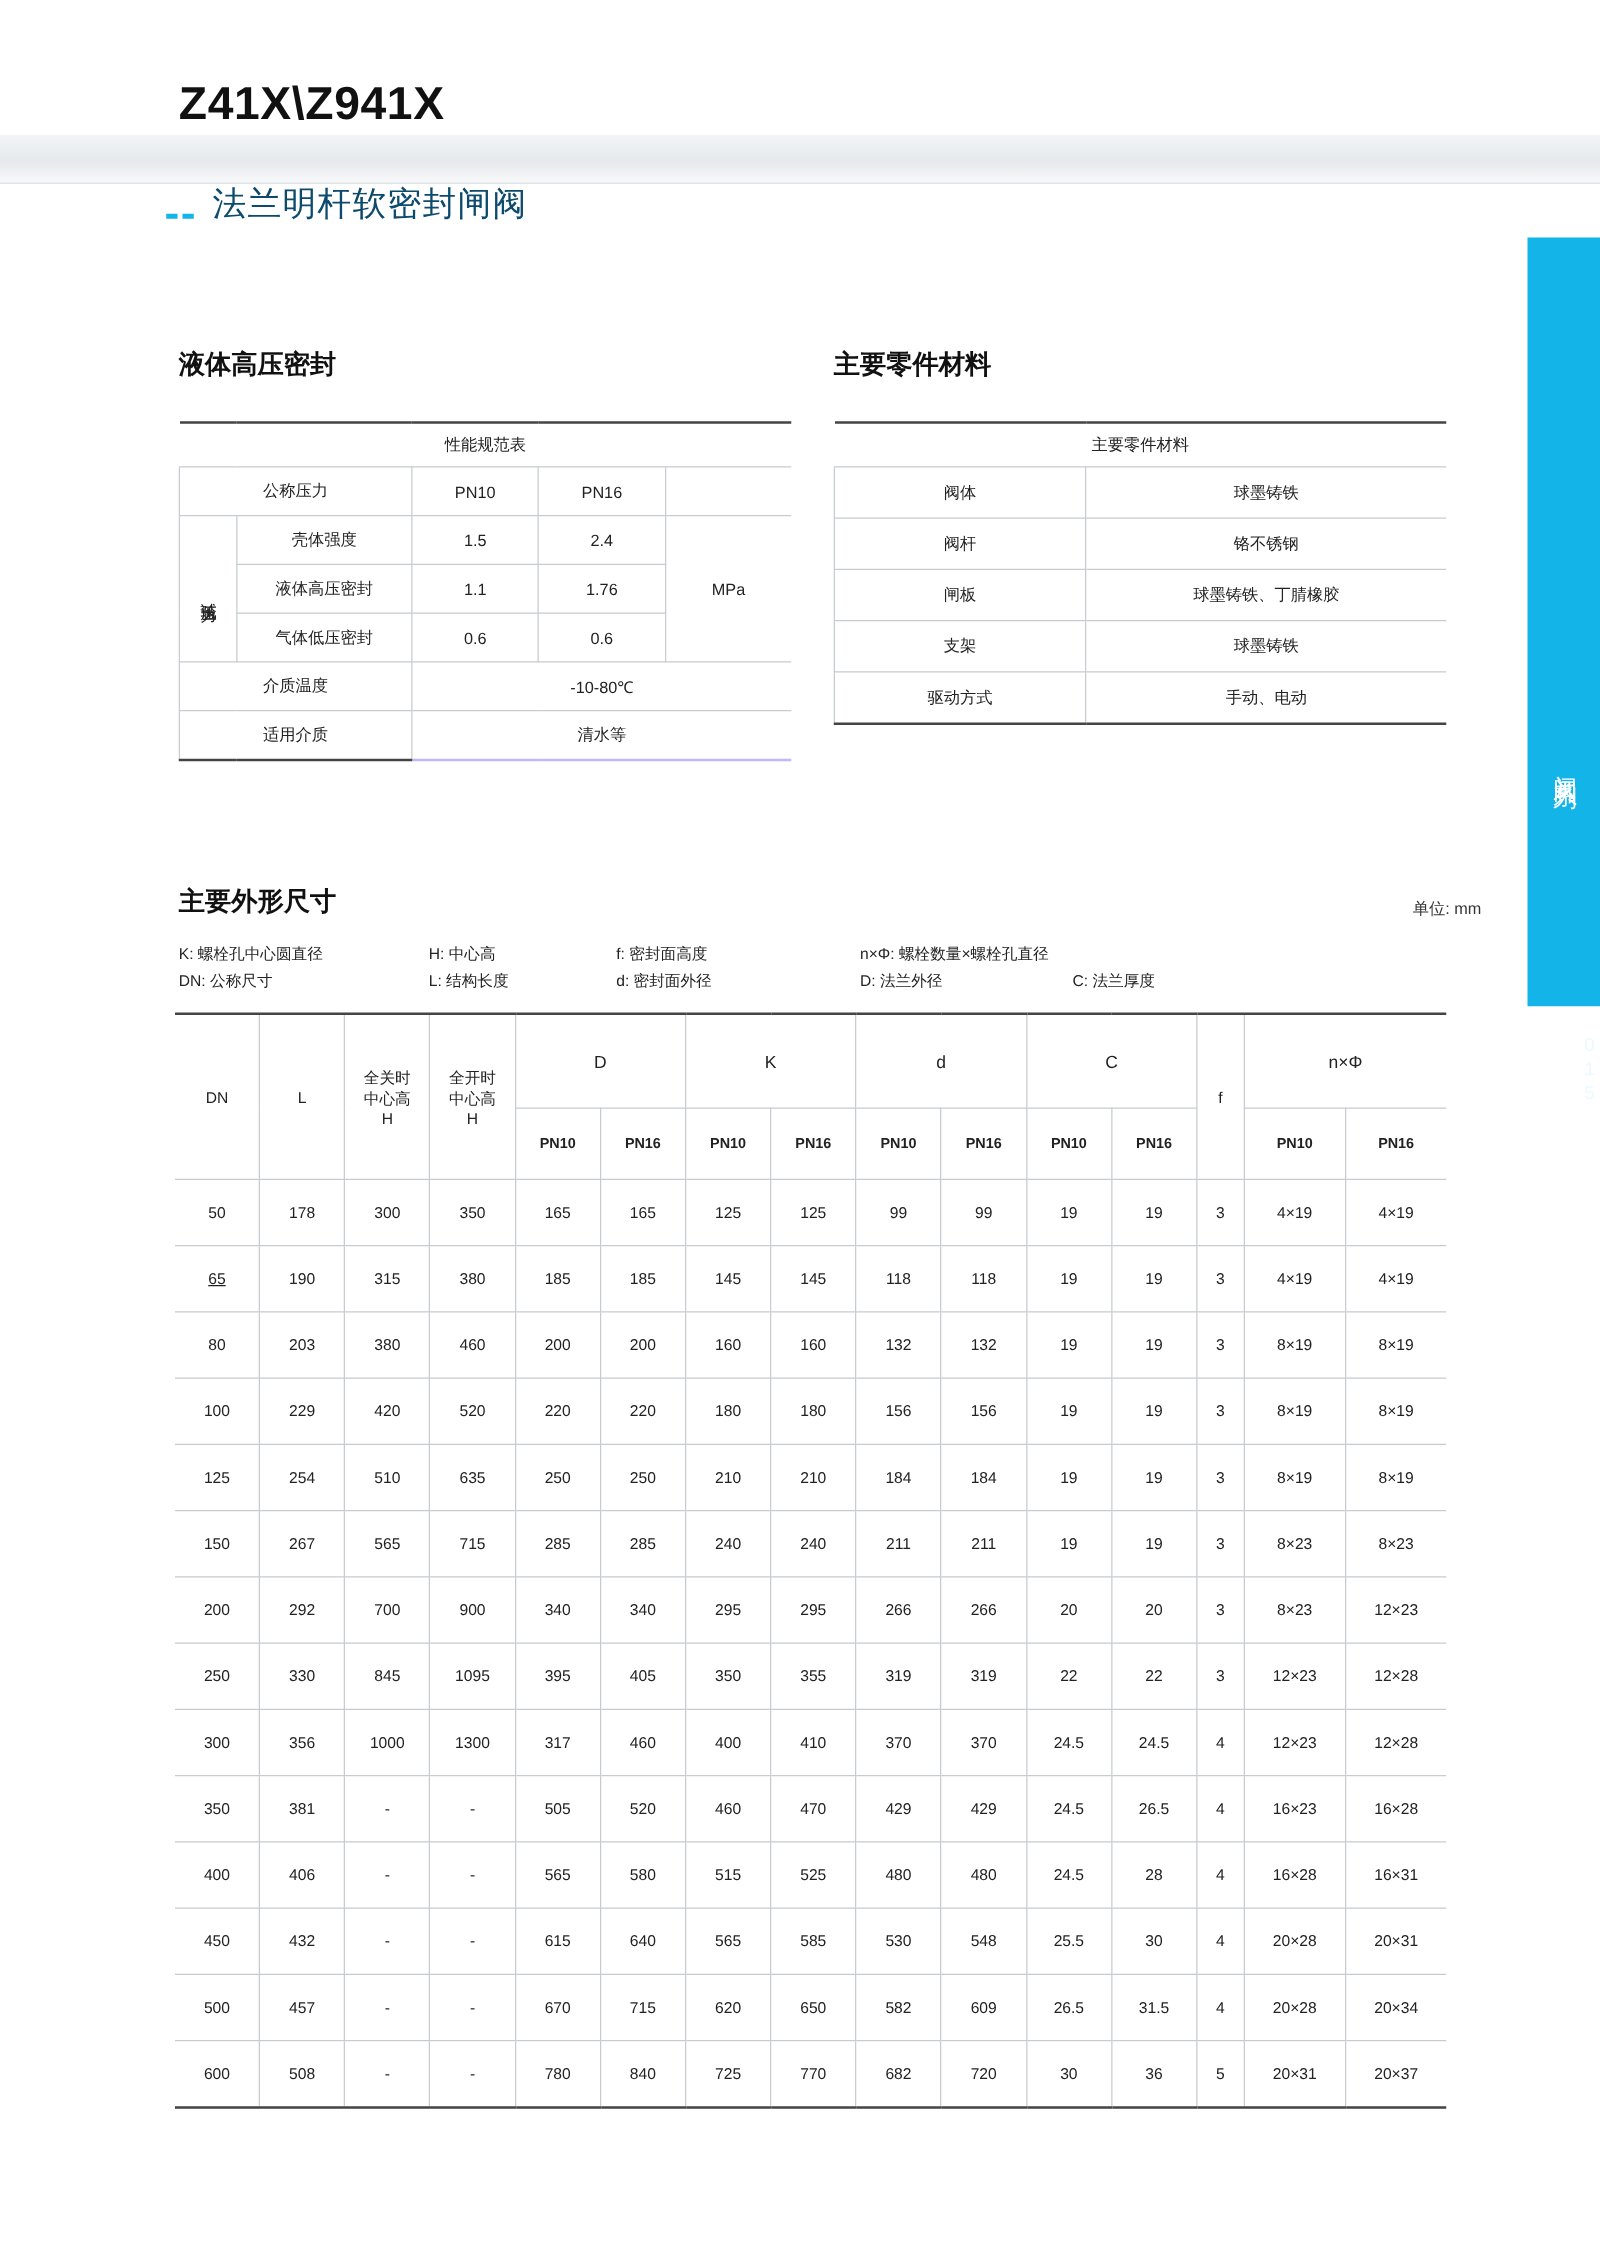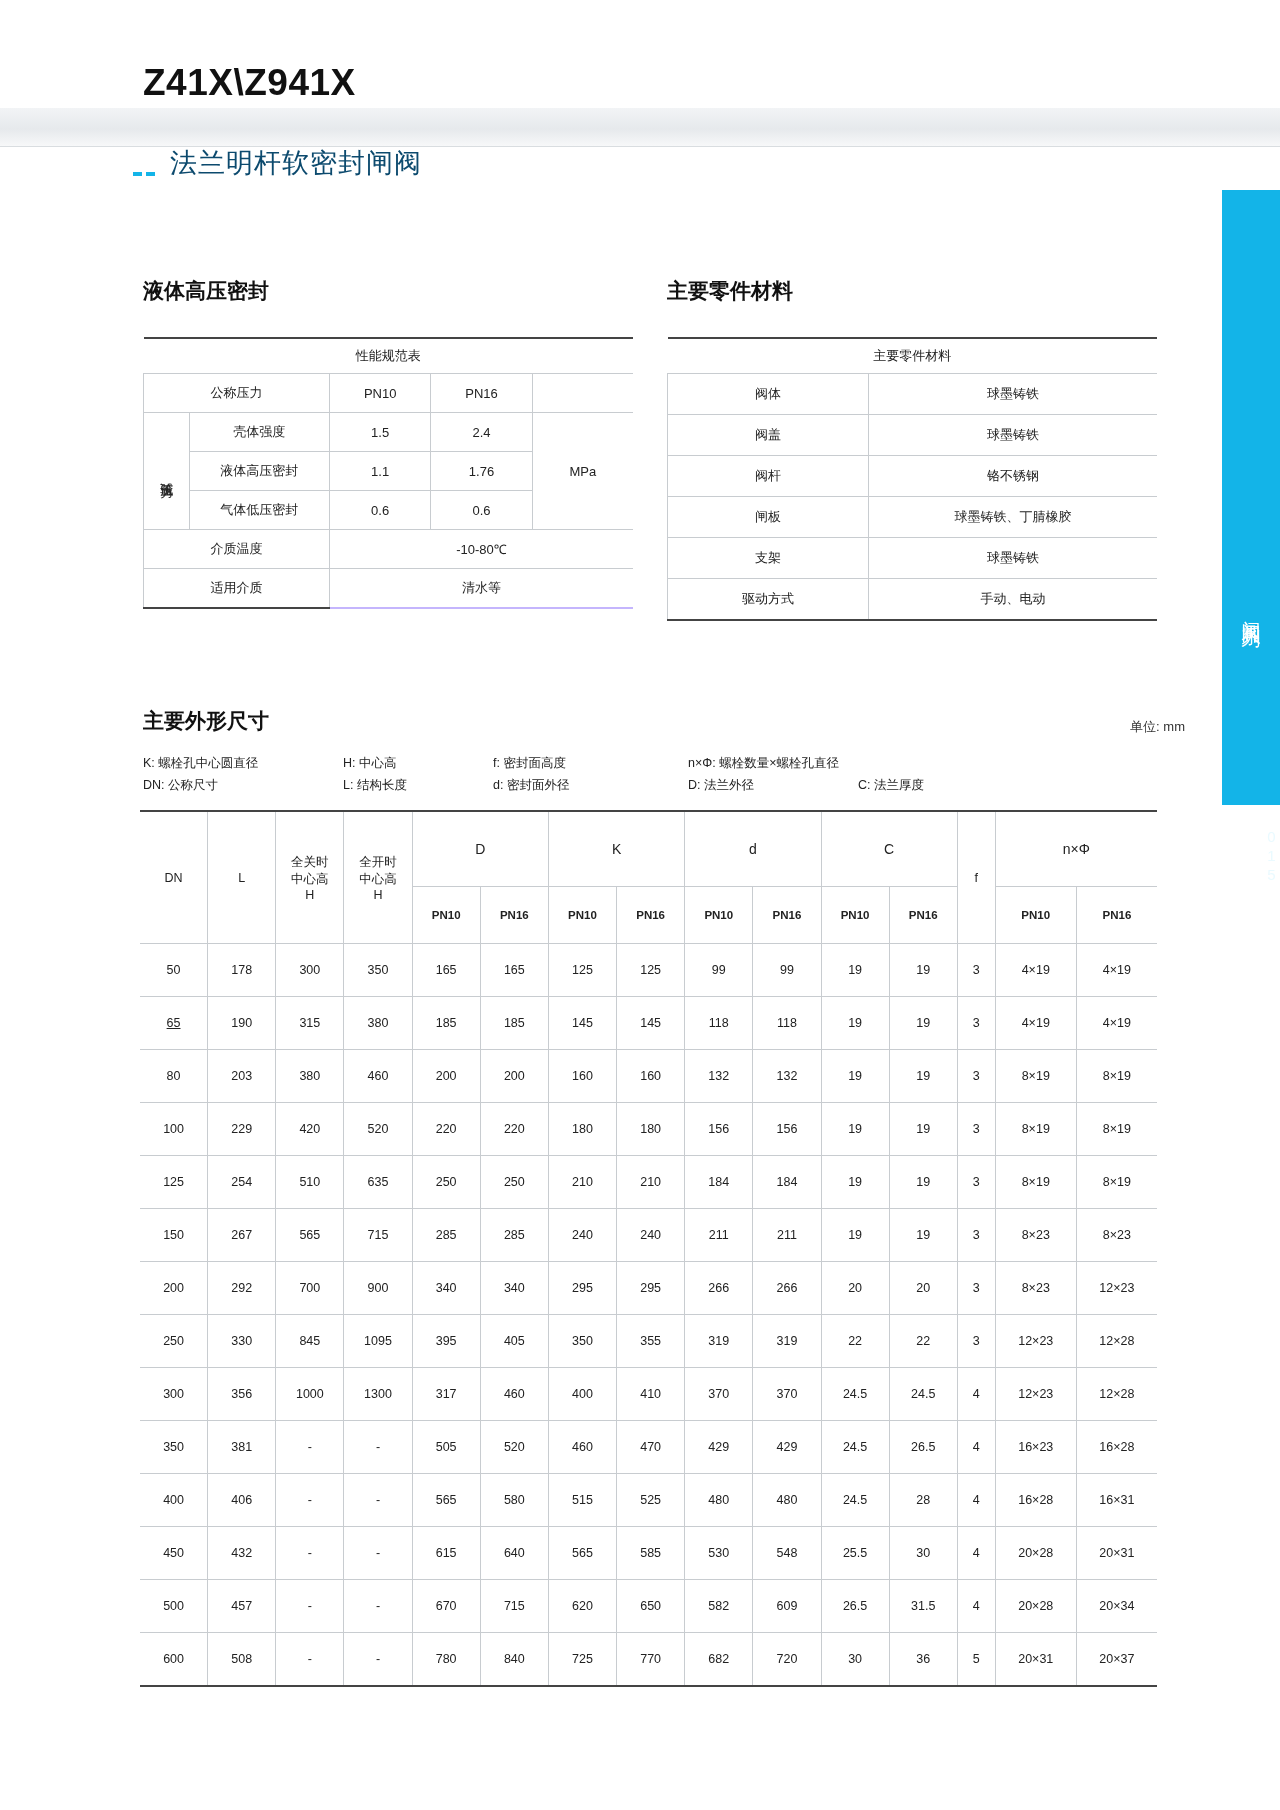--- a/index.html
+++ b/index.html
@@ -266,24 +266,20 @@
 </div>
 
 <div id="mat-wrap">
   <table id="mat-table">
     <tbody>
         <tr>
       <td colspan="2" style="height:34px;border-top:2px solid #444;border-left:none;border-right:none;">主要零件材料</td>
     </tr>
     <tr>
       <td class="mat-name">阀体</td>
-      <td class="mat-val" style="border-right:none;">球墨铸铁</td>
-    </tr>
-    <tr>
-      <td class="mat-name">阀盖</td>
       <td class="mat-val" style="border-right:none;">球墨铸铁</td>
     </tr>
     <tr>
       <td class="mat-name">阀杆</td>
       <td class="mat-val" style="border-right:none;">铬不锈钢</td>
     </tr>
     <tr>
       <td class="mat-name">闸板</td>
       <td class="mat-val" style="border-right:none;">球墨铸铁、丁腈橡胶</td>
     </tr>

